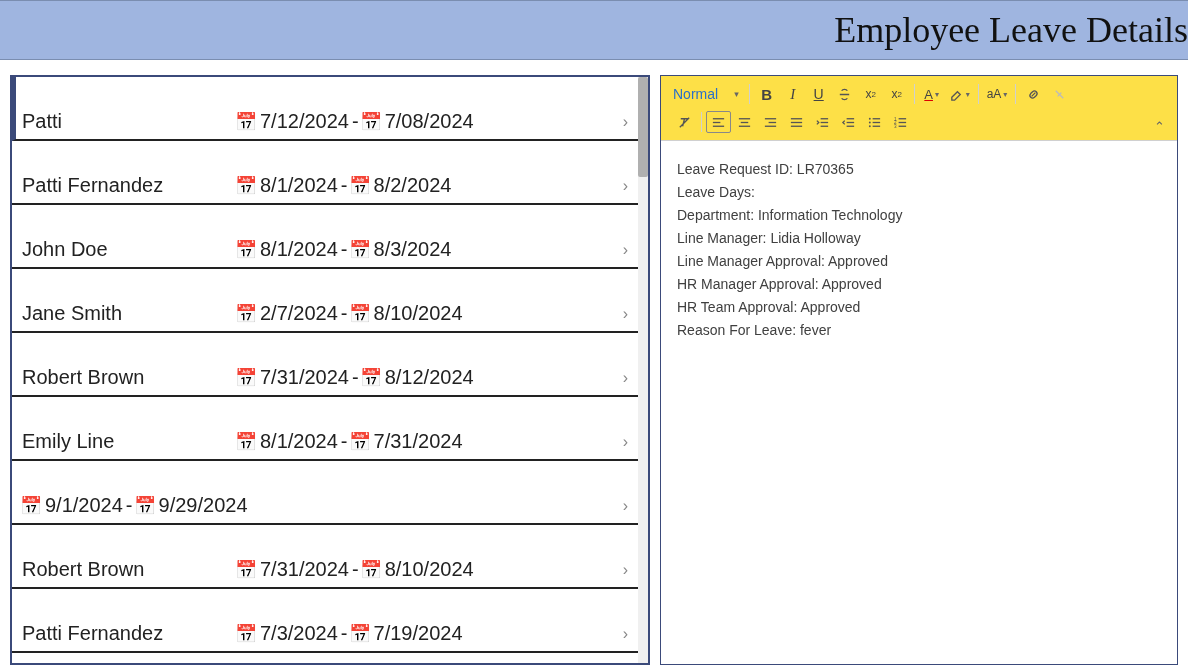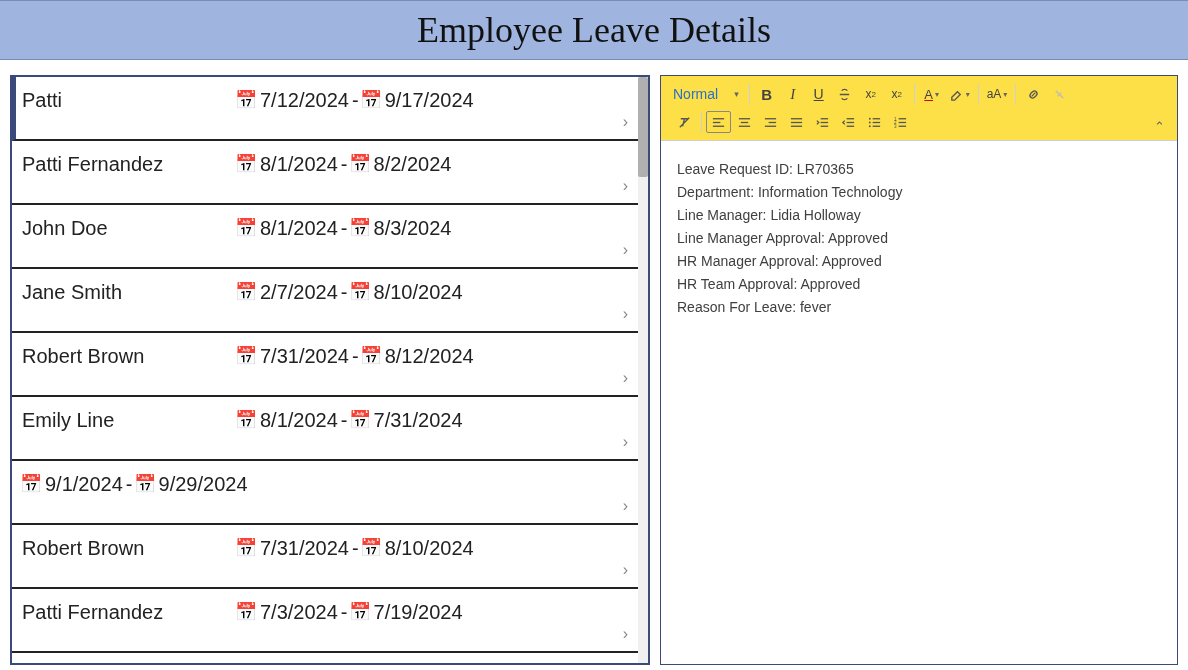--- a/index.html
+++ b/index.html
@@ -14,21 +14,21 @@
     width: 1188px;
     height: 670px;
     display: flex;
     flex-direction: column;
   }
   .header {
     background: #9fb5e0;
     height: 60px;
     display: flex;
     align-items: center;
-    justify-content: center;
+    justify-content: flex-end;
     border-top: 1px solid #7a8db0;
     border-bottom: 1px solid #7a8db0;
   }
   .header h1 {
     font-family: Georgia, "Times New Roman", serif;
     font-weight: normal;
     font-size: 36px;
     color: #111;
   }
   .content {
@@ -46,22 +46,22 @@
     display: flex;
   }
   .list-scroll {
     flex: 1;
     overflow-y: hidden;
   }
   .list-item {
     height: 64px;
     border-bottom: 2px solid #222;
     display: flex;
-    align-items: center;
-    padding: 0 30px 16px 10px;
+    align-items: flex-end;
+    padding: 0 30px 6px 10px;
     position: relative;
     cursor: pointer;
   }
   .list-item.selected {
     border-left: 4px solid #3b4a7a;
     padding-left: 6px;
   }
   .name {
     flex: 0 0 215px;
     font-size: 20px;
@@ -194,21 +194,21 @@
 
     <div class="left-panel">
       <div class="list-scroll" id="list-scroll">
           <div class="list-item selected">
     <div class="name">Patti</div>
     <div class="dates">
       <span class="calendar-icon">📅</span>
       <span>7/12/2024</span>
       <span> - </span>
       <span class="calendar-icon">📅</span>
-      <span>9/17/2024</span>
+      <span>7/08/2024</span>
     </div>
     <span class="chevron">›</span>
   </div>
           <div class="list-item">
     <div class="name">Patti Fernandez</div>
     <div class="dates">
       <span class="calendar-icon">📅</span>
       <span>8/1/2024</span>
       <span> - </span>
       <span class="calendar-icon">📅</span>
@@ -413,20 +413,21 @@
                 <line x1="6" y1="8" x2="14" y2="8"></line>
                 <line x1="6" y1="12" x2="14" y2="12"></line>
               </svg>
           </span>
         </div>
         <span class="collapse-caret">⌃</span>
       </div>
 
       <div class="detail-body" id="detail-body">
           <p>Leave Request ID: LR70365</p>
+          <p>Leave Days:</p>
           <p>Department: Information Technology</p>
           <p>Line Manager: Lidia Holloway</p>
           <p>Line Manager Approval: Approved</p>
           <p>HR Manager Approval: Approved</p>
           <p>HR Team Approval: Approved</p>
           <p>Reason For Leave: fever</p>
         </div>
     </div>
   </div>
 </div>

